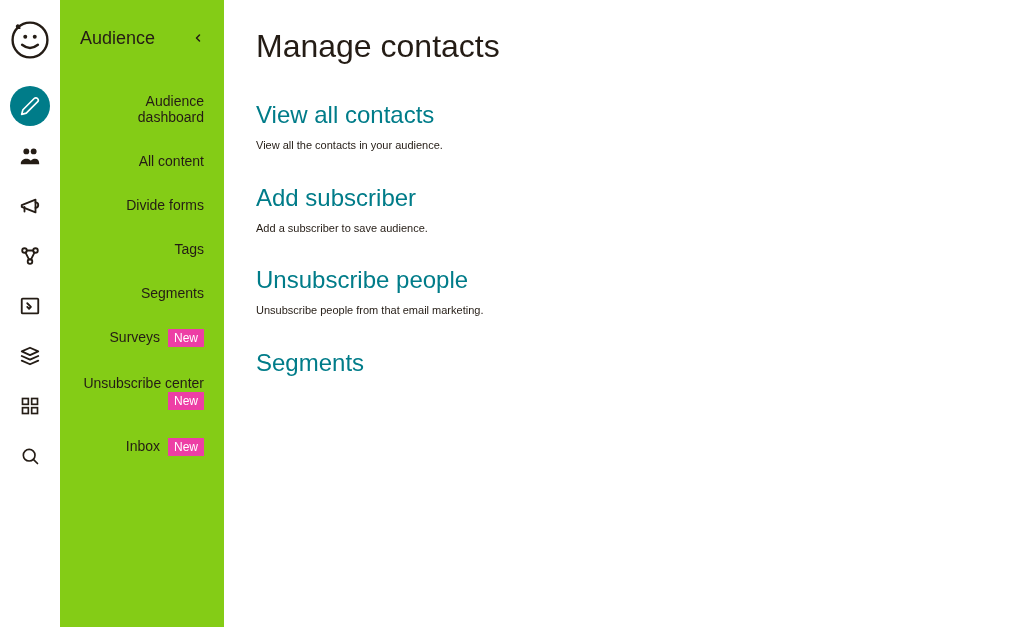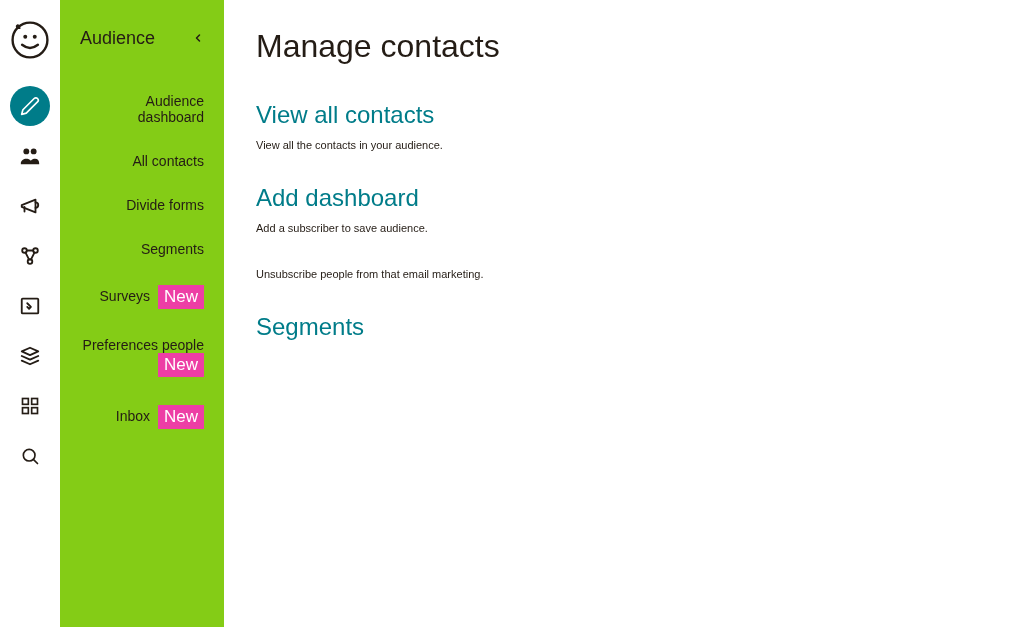--- a/index.html
+++ b/index.html
@@ -67,21 +67,21 @@
       padding: 14px 0;
       font-size: 14px;
       color: #241c15;
       cursor: pointer;
       text-align: right;
     }
     .badge {
       display: inline-block;
       background: #ed3ea5;
       color: #fff;
-      font-size: 17px;
+      font-size: 12px;
       padding: 2px 6px;
       margin-left: 4px;
       vertical-align: middle;
     }
 
     
     .main {
       flex: 1;
       padding: 28px 30px 0 32px;
       overflow-y: auto;
@@ -181,57 +181,61 @@
       <svg width="12" height="12" viewBox="0 0 24 24" fill="none" stroke="#241c15" stroke-width="3" stroke-linecap="round" stroke-linejoin="round">
           <polyline points="15 18 9 12 15 6"></polyline>
         </svg>
     </span>
   </div>
   <ul class="nav-list">
     <li class="nav-item">
       <span>Audience dashboard</span>
     </li>
     <li class="nav-item">
-      <span>All contacts</span>
+      <span>All content</span>
     </li>
     <li class="nav-item">
       <span>Divide forms</span>
+    </li>
+    <li class="nav-item">
+      <span>Tags</span>
     </li>
     <li class="nav-item">
       <span>Segments</span>
     </li>
     <li class="nav-item">
       <span>Surveys</span>
       <span class="badge">New</span>
     </li>
     <li class="nav-item">
-      <span>Preferences people</span>
+      <span>Unsubscribe center</span>
       <span class="badge">New</span>
     </li>
     <li class="nav-item">
       <span>Inbox</span>
       <span class="badge">New</span>
     </li>
   </ul>
 </aside>
 
 <main class="main">
   <h1 class="page-title">Manage contacts</h1>
 
   <div class="section">
     <h2 class="section-title">View all contacts</h2>
     <p class="section-desc">View all the contacts in your audience.</p>
   </div>
 
   <div class="section">
-    <h2 class="section-title">Add dashboard</h2>
+    <h2 class="section-title">Add subscriber</h2>
     <p class="section-desc">Add a subscriber to save audience.</p>
   </div>
 
   <div class="section">
+    <h2 class="section-title">Unsubscribe people</h2>
     <p class="section-desc">Unsubscribe people from that email marketing.</p>
   </div>
 
 
   <div class="section">
     <h2 class="section-title">Segments</h2>
   </div>
 </main>
 
 </body></html>

